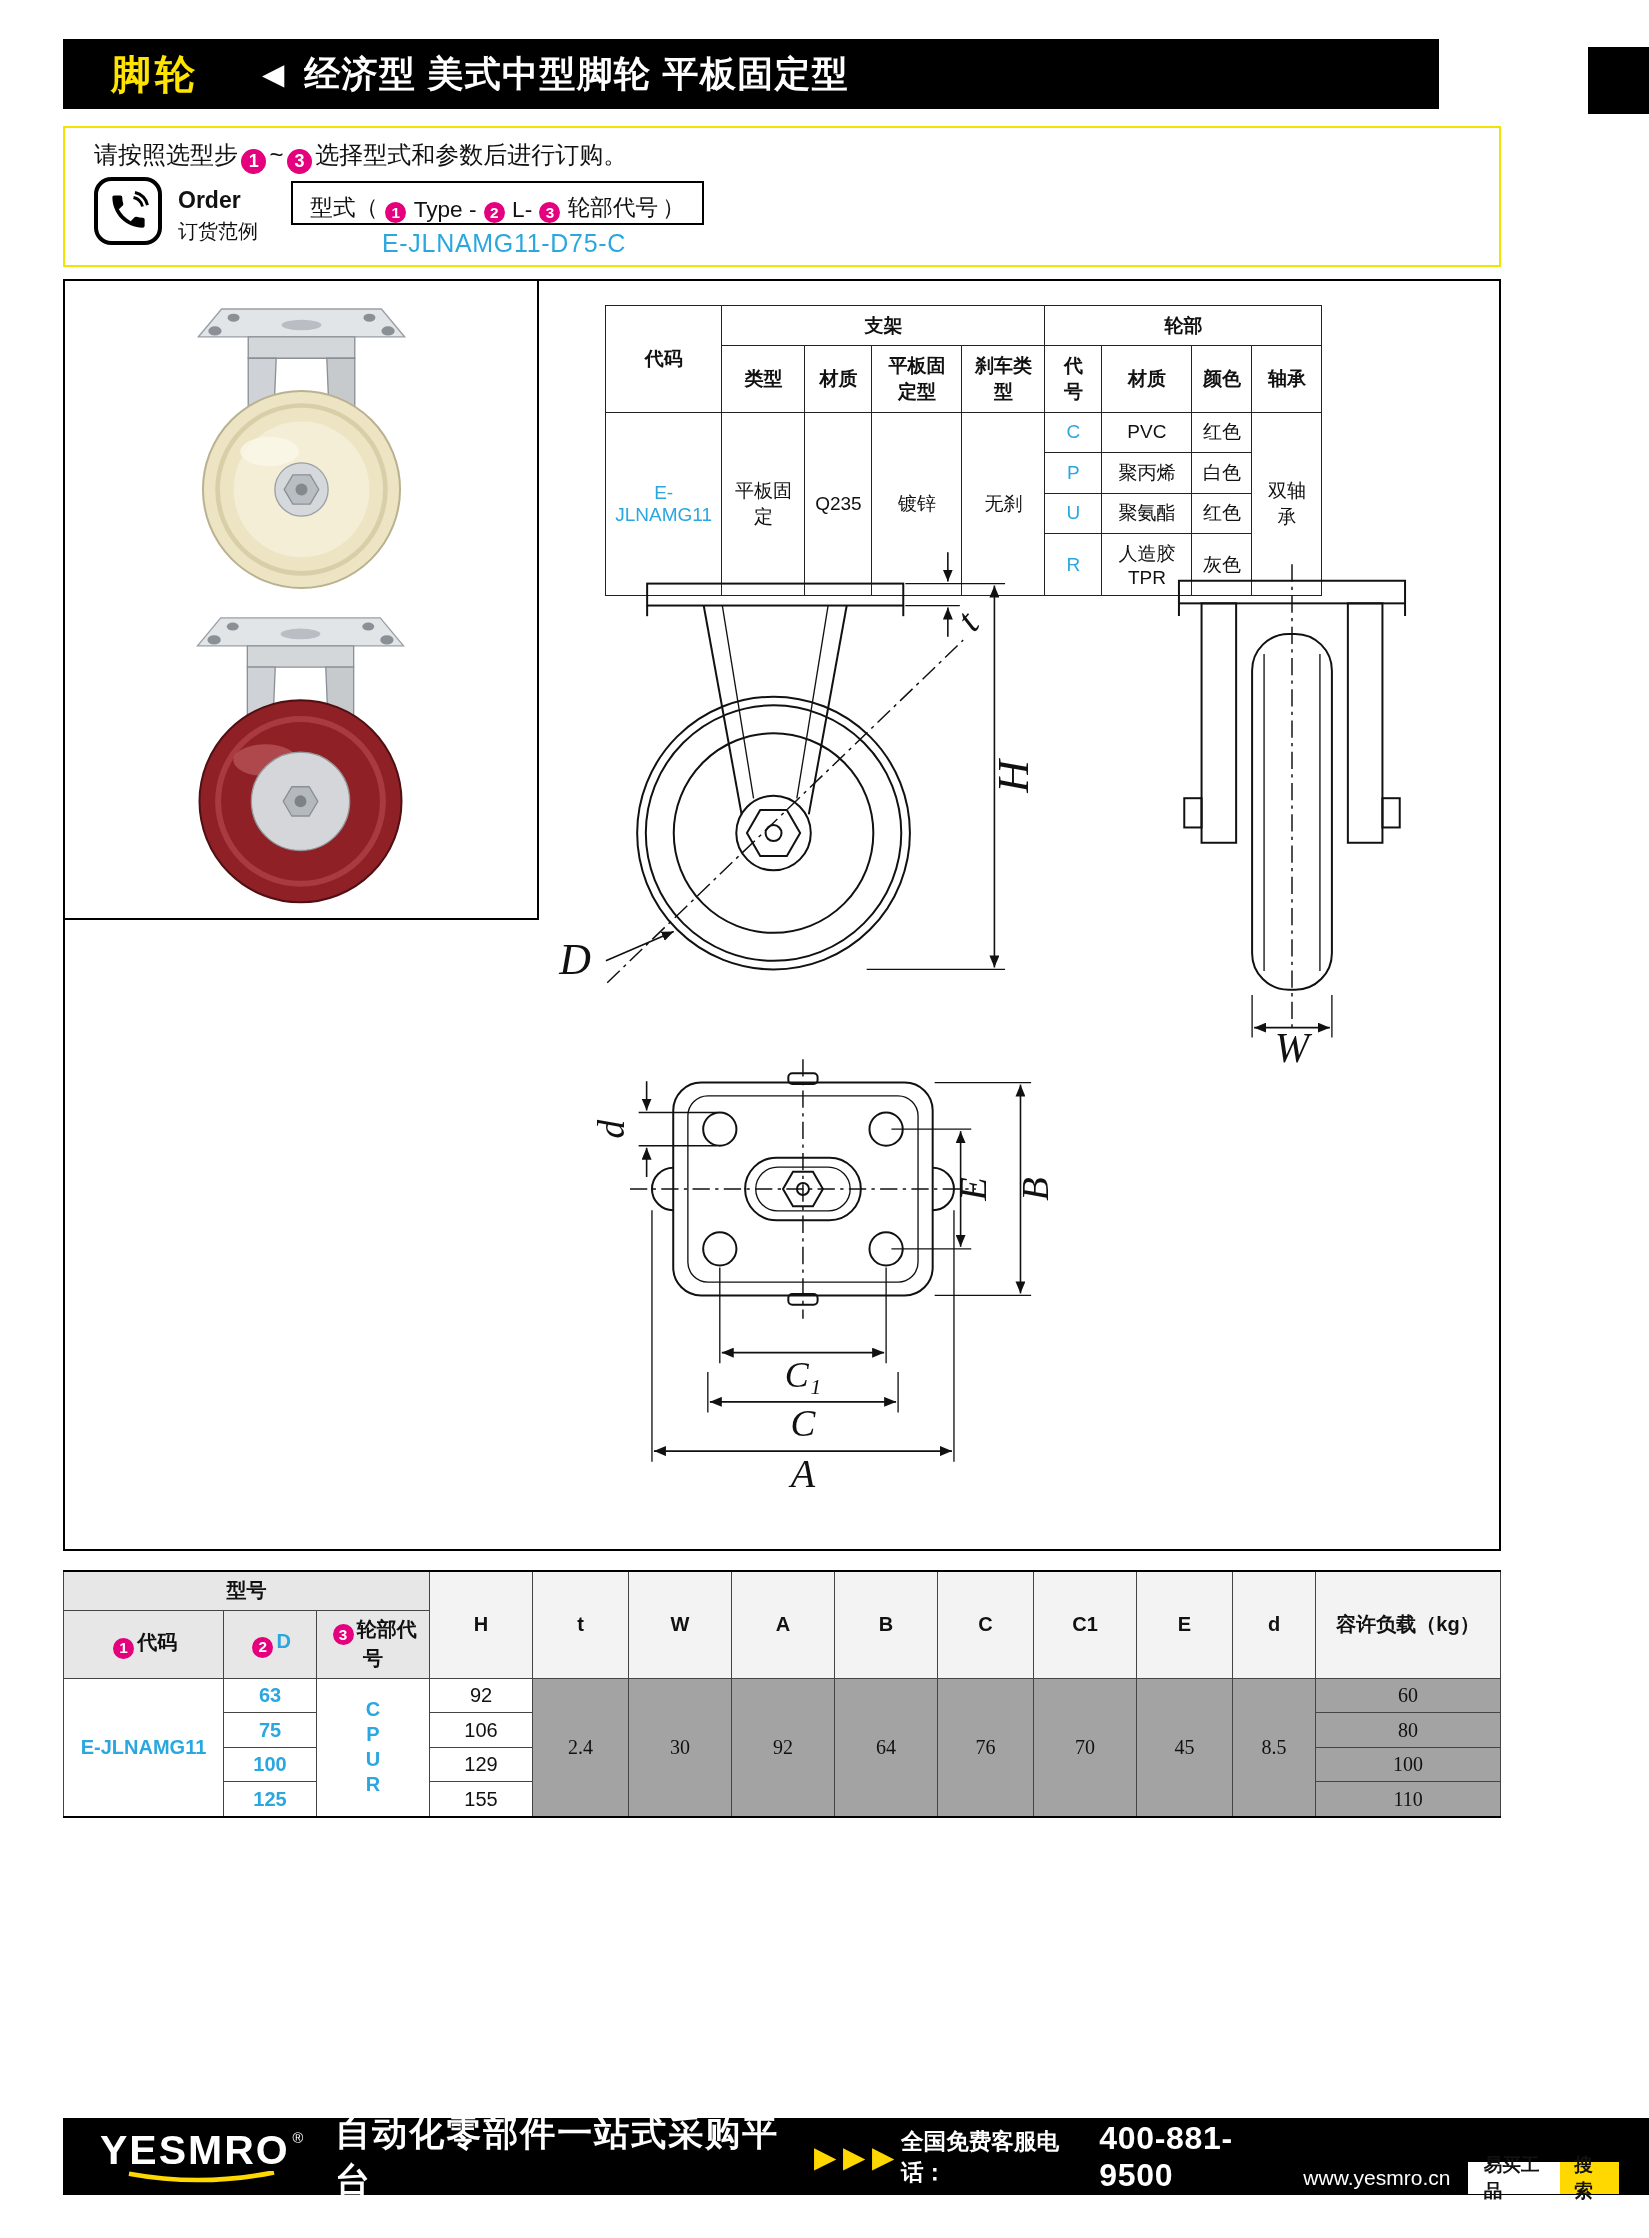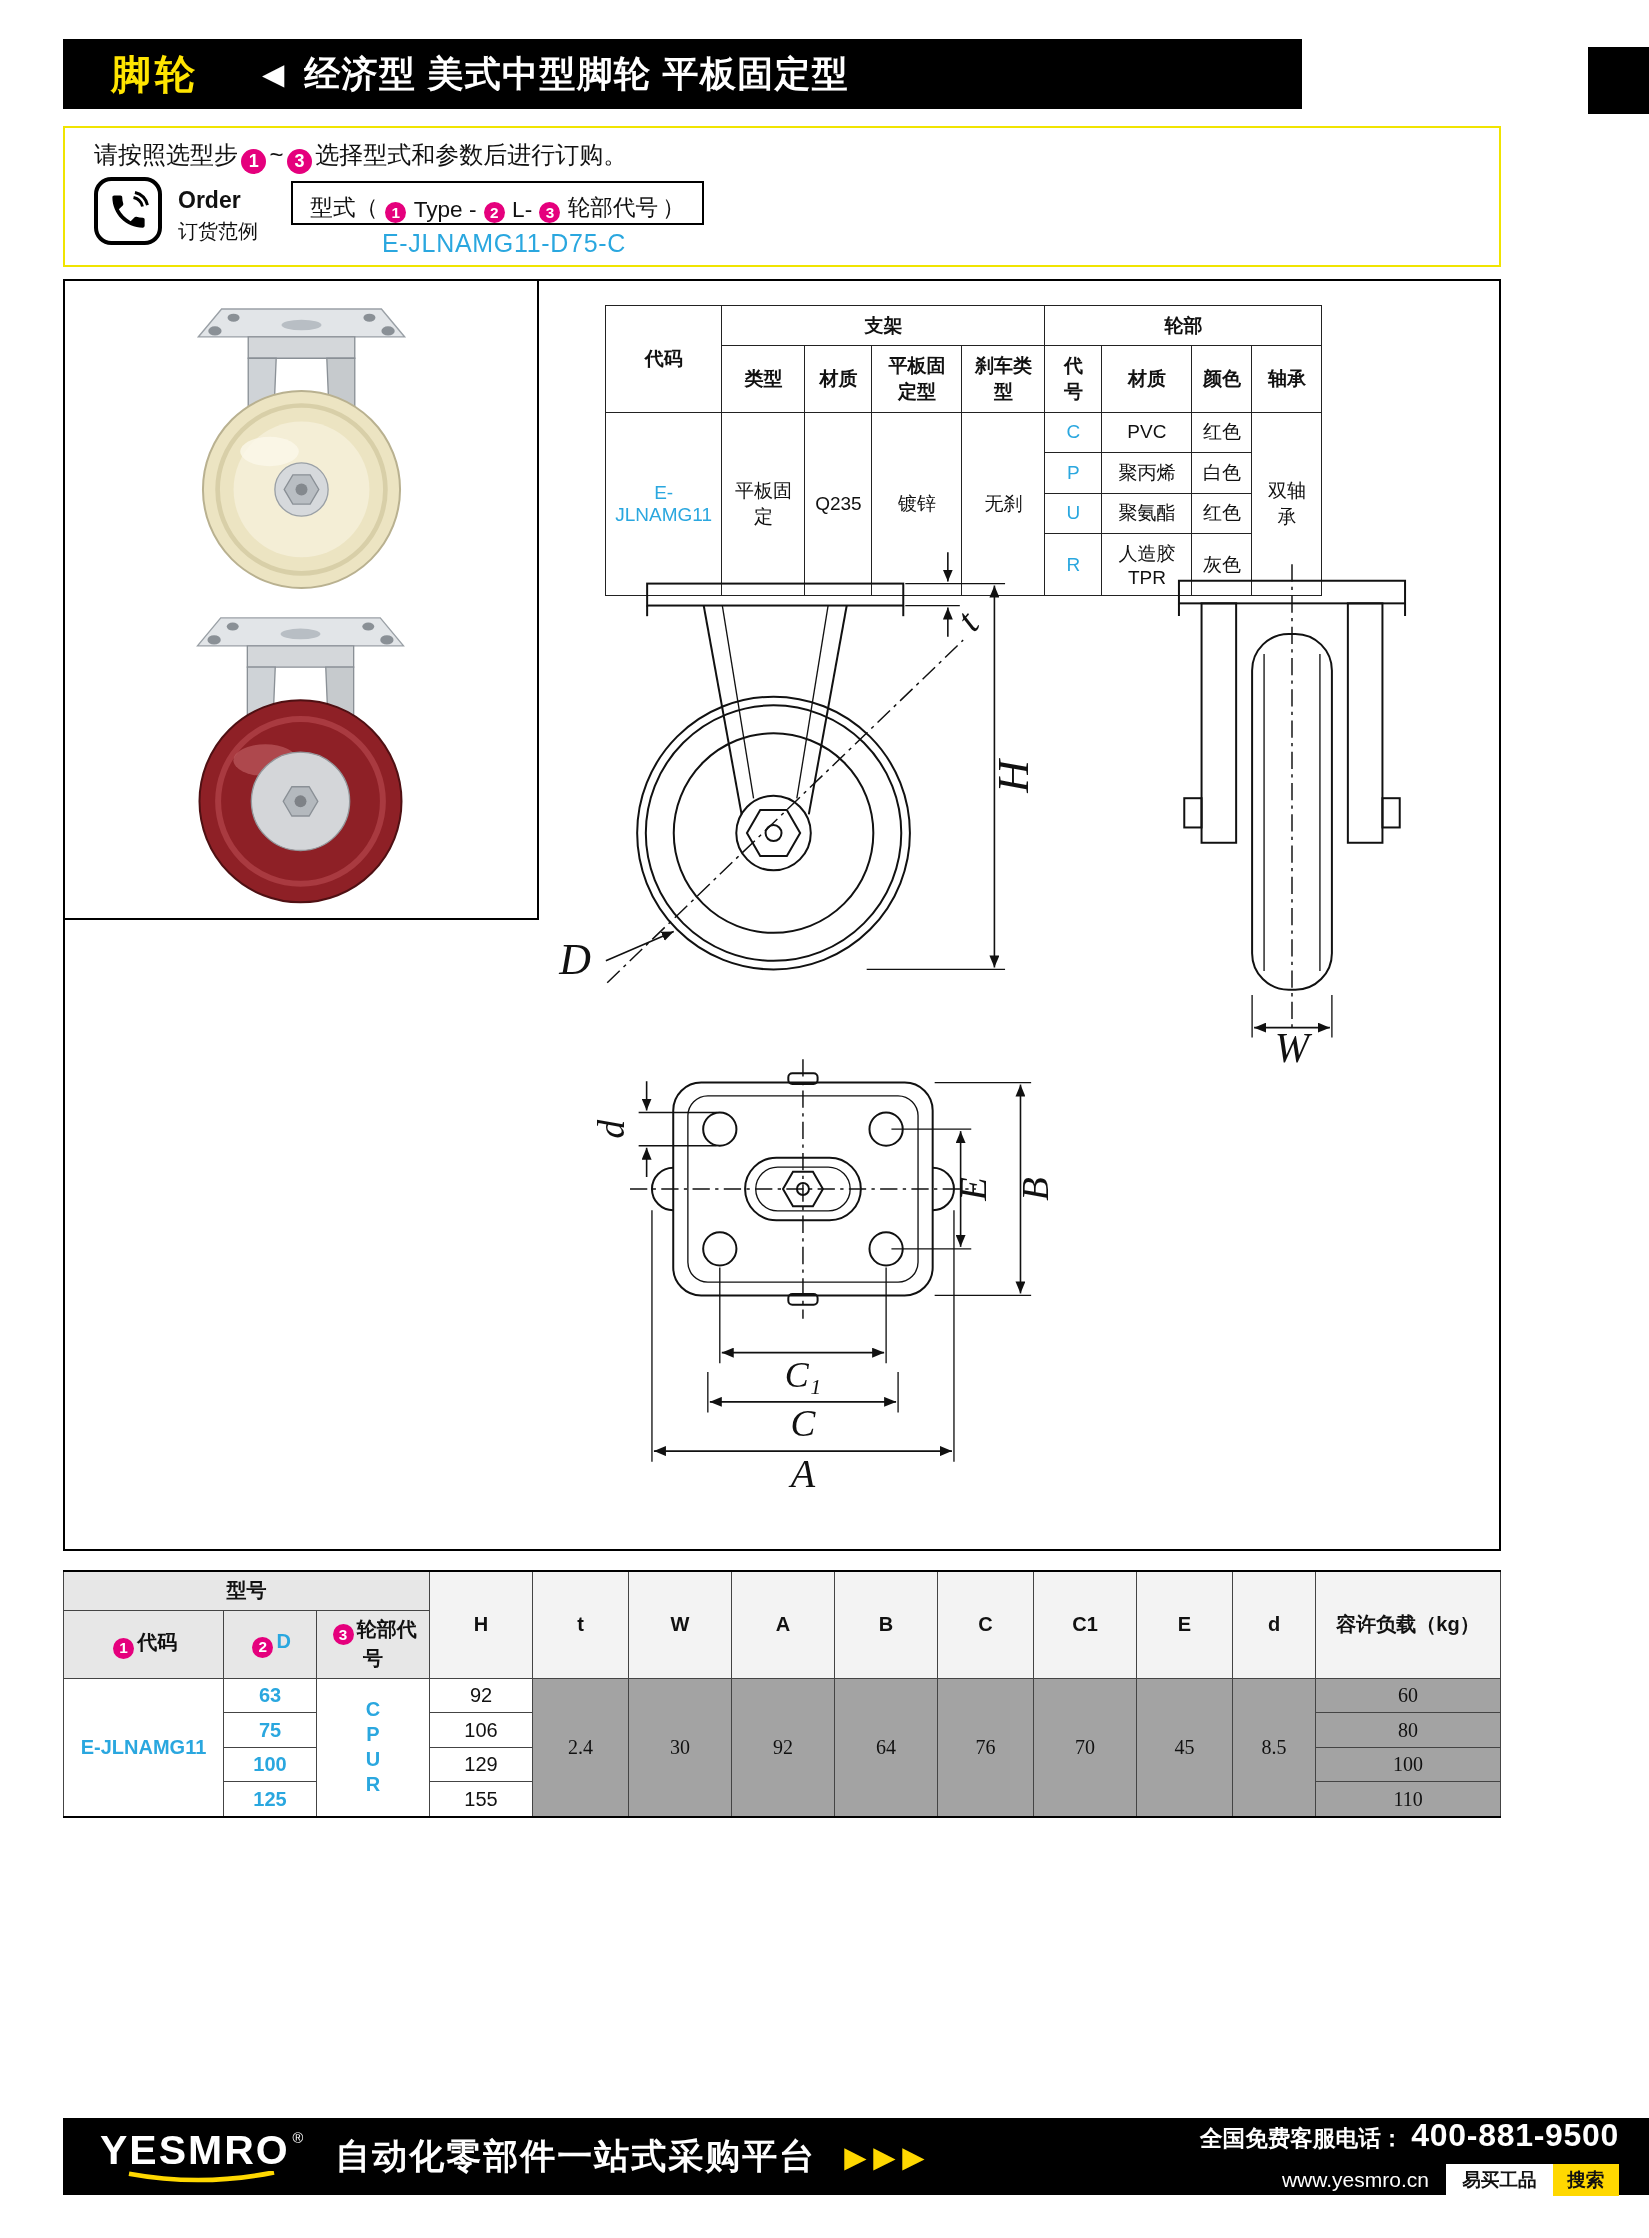--- a/index.html
+++ b/index.html
@@ -1,20 +1,20 @@
 <!DOCTYPE html>
 <html style="font-size:10.6px"><head>
 <meta charset="utf-8">
 <style>
   * { box-sizing: border-box; margin: 0; padding: 0; }
   body { font-family: "Liberation Sans", sans-serif; background: #fff; }
   .page { position: relative; width: 1649px; height: 2239px; background: #fff; overflow: hidden; }
 
   
-  .top-bar { position: absolute; left: 63px; top: 39px; width: 1239px; height: 70px;
+  .top-bar { position: absolute; left: 63px; top: 39px; width: 1376px; height: 70px;
              background: #000; display: flex; align-items: center; }
   .cat { color: #ffe400; font-size: 40px; font-weight: bold; margin-left: 48px; letter-spacing: 4px; }
   .tri { color: #fff; font-size: 29px; margin: 0 20px 0 63px; }
   .title { color: #fff; font-size: 36px; font-weight: bold; letter-spacing: 1.3px; }
   .corner-tab { position: absolute; right: 0; top: 47px; width: 61px; height: 67px; background: #000; }
 
   
   .order-box { position: absolute; left: 63px; top: 126px; width: 1438px; height: 141px;
                border: 2.7px solid #f0e400; background: #fff; }
   .order-instruction { position: absolute; left: 29px; top: 10.6px; font-size: 24px; color: #111; }
@@ -70,21 +70,21 @@
 
   
   .footer { position: absolute; left: 63px; top: 2118px; width: 1586px; height: 77px;
             background: #000; display: flex; align-items: center; }
   .logo-block { margin-left: 37px; display: flex; flex-direction: column; align-items: center; }
   .logo-line { display: flex; align-items: flex-start; }
   .logo-text { color: #fff; font-size: 41px; font-weight: bold; letter-spacing: 2px; line-height: 1; }
   .logo-reg { color: #fff; font-size: 14.6px; margin-left: 2.7px; }
   .tagline { color: #fff; font-size: 35px; font-weight: bold; margin-left: 32px; letter-spacing: 2px; }
   .arrows { color: #ffd800; font-size: 29px; margin-left: 28px; letter-spacing: 6.7px; }
-  .footer-right { margin-left: auto; margin-right: 30px; display: flex; flex-direction: column;
+  .footer-right { margin-left: auto; margin-right: 30px; display: flex; flex-direction: row;
                   align-items: flex-end; gap: 10px; }
   .hotline-row { display: flex; align-items: baseline; color: #fff; }
   .hotline-label { font-size: 22.6px; font-weight: bold; }
   .hotline-number { font-size: 32px; font-weight: bold; margin-left: 8px; letter-spacing: 0.7px; }
   .web-row { display: flex; align-items: center; gap: 17.3px; }
   .website { color: #fff; font-size: 21px; }
   .search-bar { display: flex; align-items: stretch; background: #fff; height: 32px; }
   .search-brand { display: flex; align-items: center; padding: 0 16px; font-size: 18.6px;
                   font-weight: bold; color: #111; }
   .search-btn { background: #ffd800; display: flex; align-items: center; padding: 0 14.6px;

